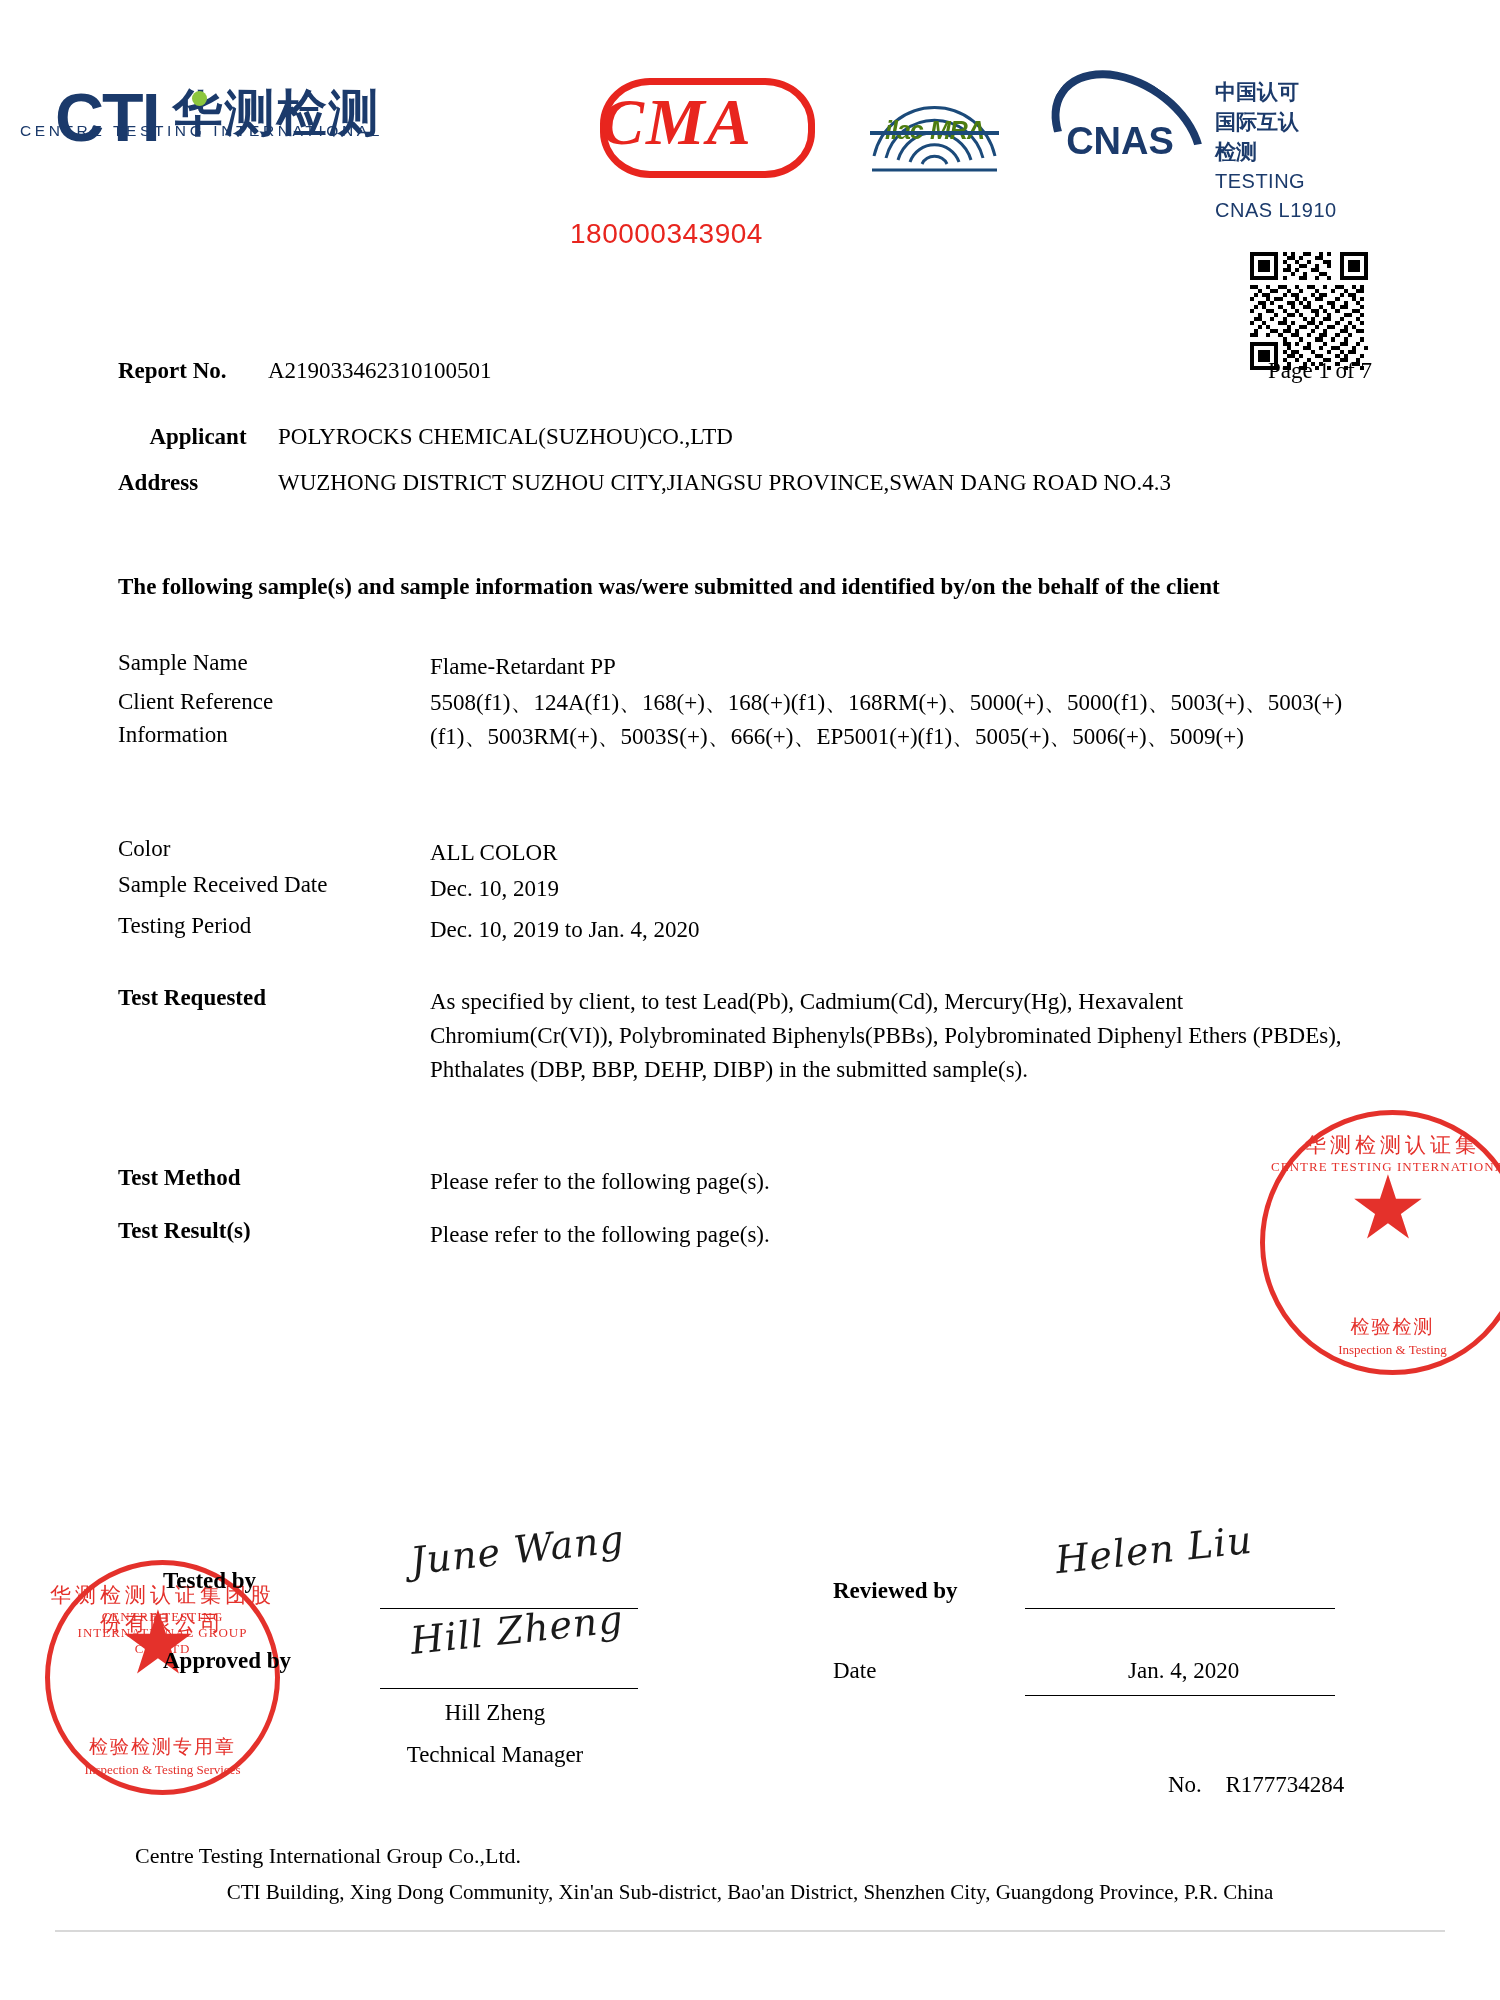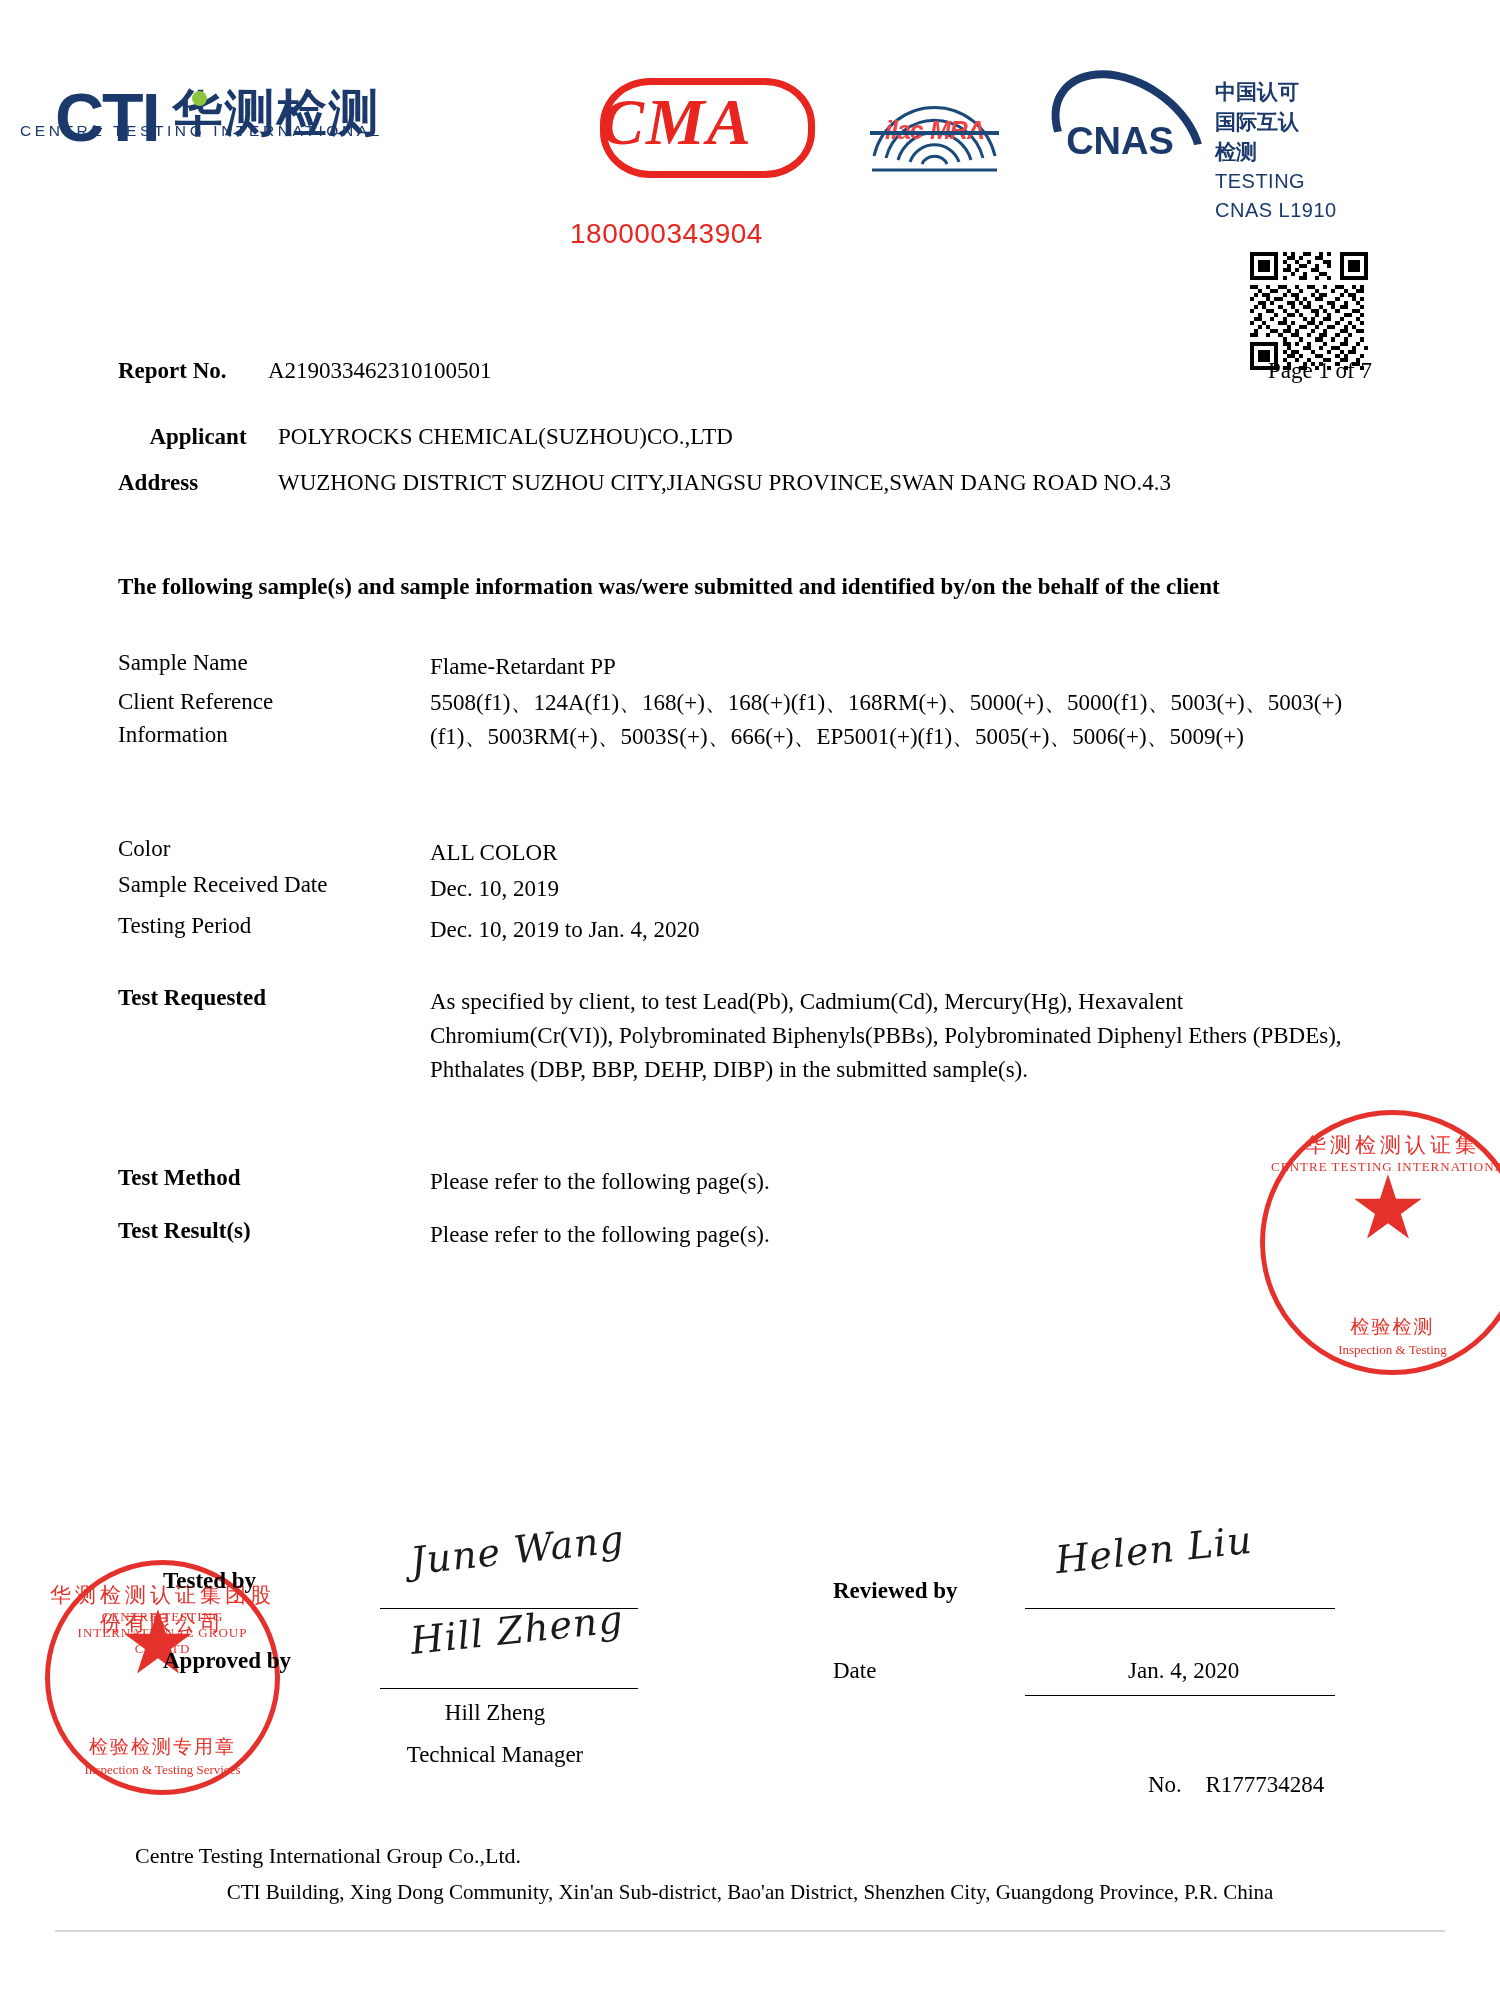--- a/index.html
+++ b/index.html
@@ -120,21 +120,21 @@
   }
   .ilac-text {
     position: absolute;
     width: 100%;
     text-align: center;
     top: 38px;
     font-family: "Liberation Sans", sans-serif;
     font-weight: bold;
     font-style: italic;
     font-size: 25px;
-    color: #ef4444;
+    color: #4d7c0f;
     letter-spacing: -1px;
   }
   .ilac-strike {
     position: absolute;
     left: 8px;
     right: 8px;
     top: 53px;
     height: 4px;
     background: #1b4a7a;
   }
@@ -373,20 +373,21 @@
   }
   .sig-name {
     position: absolute;
     width: 330px;
     text-align: center;
     font-size: 23px;
   }
   .report-num {
     position: absolute;
     font-size: 23px;
+    margin-left: 20px;
   }
 
   .addr-line {
     position: absolute;
     top: 1880px;
     left: 0;
     width: 1500px;
     text-align: center;
     font-size: 21px;
   }

